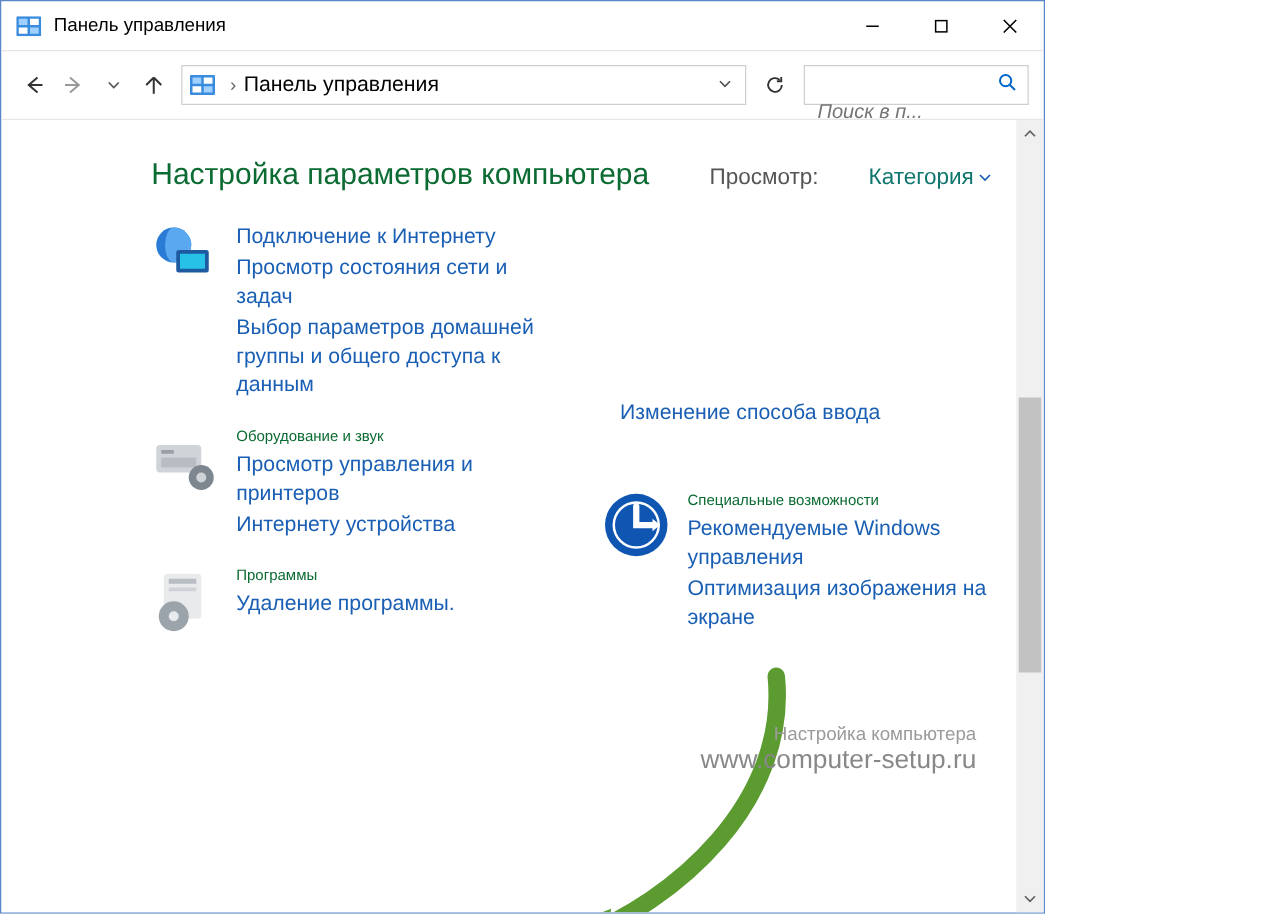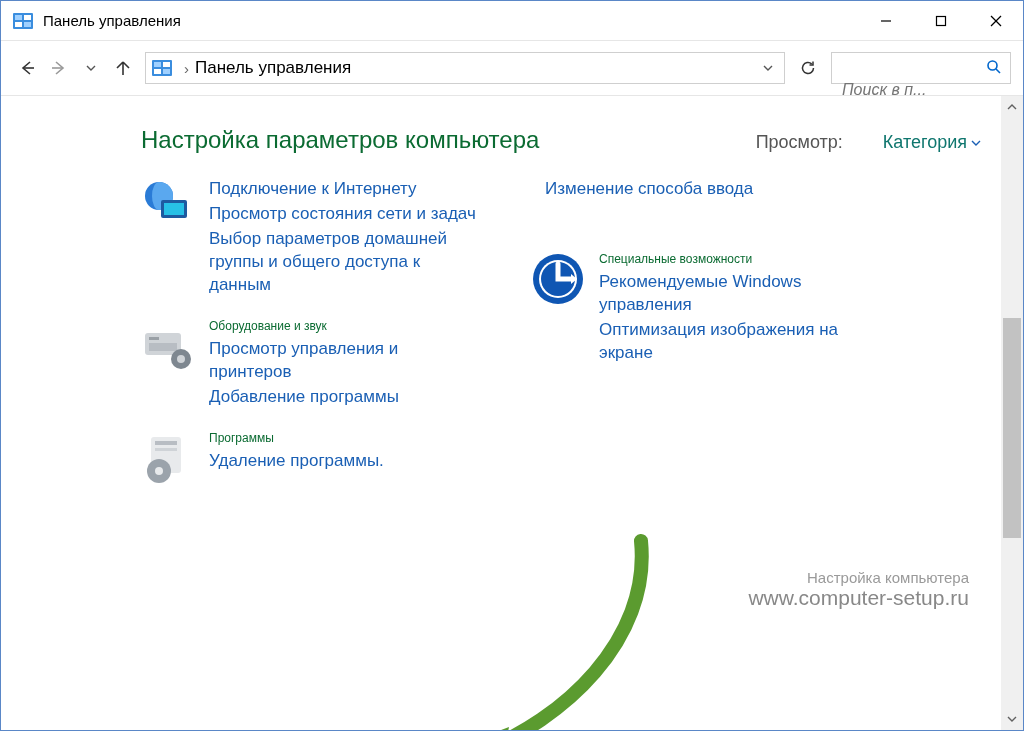--- a/index.html
+++ b/index.html
@@ -1,56 +1,56 @@
 <!DOCTYPE html>
 <html><head>
 <meta charset="utf-8">
 <style>
   * { box-sizing: border-box; }
   html, body { margin:0; padding:0; font-family:"Segoe UI",Tahoma,sans-serif; font-size:15px; color:#000; background:#fff; }
-  .window { width:1024px; height:731px; border:1px solid #5a87c7; display:flex; flex-direction:column; overflow:hidden; position:relative; }
+  .window { width:836px; height:731px; border:1px solid #5a87c7; display:flex; flex-direction:column; overflow:hidden; position:relative; }
   
   .titlebar { height:40px; display:flex; align-items:center; border-bottom:1px solid #e6e6e6; }
   .titlebar .app-icon { width:20px; height:16px; margin:0 10px 0 12px; display:inline-flex; }
   .titlebar .title { font-size:15px; color:#000; }
   .titlebar .spacer { flex:1; }
   .win-btn { width:55px; height:40px; display:flex; align-items:center; justify-content:center; color:#000; }
   
   .toolbar { height:55px; display:flex; align-items:center; gap:4px; padding:0 12px; border-bottom:1px solid #e6e6e6; }
   .nav-btn { width:28px; height:28px; display:flex; align-items:center; justify-content:center; color:#333; }
   .nav-btn.up { margin-right:4px; }
   .addr-wrap { flex:1; display:flex; align-items:center; border:1px solid #cfcfcf; height:32px; padding:0 6px; }
   .addr-wrap .cp-icon { width:20px; height:16px; display:inline-flex; margin-right:6px; }
   .addr-wrap .crumb-sep { margin:0 6px; color:#666; }
   .addr-wrap .crumb { font-size:17px; flex:1; }
   .addr-wrap .chev { color:#666; padding:0 4px; }
   .refresh-btn { width:30px; height:30px; display:flex; align-items:center; justify-content:center; color:#333; margin:0 4px; }
   .search-wrap { width:180px; height:32px; border:1px solid #cfcfcf; display:flex; align-items:center; padding:0 8px; color:#8a8a8a; }
   .search-wrap input { border:none; outline:none; width:100%; font-size:16px; color:#555; font-style:italic; background:transparent;margin-top:44px; }
   .search-wrap .search-icon { color:#0066cc; }
   
-  .content { flex:1; position:relative; display:flex; overflow:hidden;margin-left:20px; }
+  .content { flex:1; position:relative; display:flex; overflow:hidden; }
   .scrollbar { width:22px; background:#f0f0f0; display:flex; flex-direction:column; }
   .scrollbar .sb-btn { height:22px; display:flex; align-items:center; justify-content:center; color:#606060; }
   .scrollbar .sb-track { flex:1; position:relative; }
   .scrollbar .sb-thumb { position:absolute; left:2px; right:2px; top:200px; height:220px; background:#c2c2c2; }
   .main { flex:1; padding:30px 20px 0 120px; position:relative; overflow:hidden; }
   .header-row { display:flex; align-items:baseline; gap:40px; margin-bottom:24px; }
   .page-title { font-size:24px; color:#0b6b32; font-weight:400; }
   .view-label { font-size:18px; color:#555; margin-left:auto; }
   .view-value { font-size:18px; color:#0f766e; display:inline-flex; align-items:center; gap:4px; }
-  .columns { display:flex; gap:50px; }
+  .columns { display:flex; gap:50px;align-items:flex-end; }
   .col { width:340px; }
   .category { display:flex; gap:14px; margin-bottom:20px; }
   .cat-icon { width:54px; height:54px; flex-shrink:0; display:flex; align-items:flex-start; justify-content:center; }
   .cat-body { }
   .cat-title { font-size:12px; color:#0b6b32; line-height:1.25; margin-bottom:4px; }
   .cat-link { font-size:17px; color:#1a5fb4; line-height:1.35; margin-bottom:2px; cursor:pointer; }
   
-  .watermark { position:absolute; right:32px; bottom:120px; text-align:right; color:#9a9a9a; pointer-events:none; }
+  .watermark { position:absolute; right:32px; bottom:110px; text-align:right; color:#9a9a9a; pointer-events:none; }
   .watermark .wm1 { font-size:15px; }
   .watermark .wm2 { font-size:21px; color:#888; }
   
   .arrow-svg { position:absolute; left:420px; top:425px; pointer-events:none; }
 </style>
 </head>
 <body>
 
 <div class="window">
 
@@ -181,21 +181,21 @@
                   <rect x="4" y="14" width="36" height="22" rx="3" fill="#d0d4d8"></rect>
                   <rect x="8" y="18" width="10" height="3" fill="#9aa0a6"></rect>
                   <rect x="8" y="24" width="28" height="8" fill="#b8bdc3"></rect>
                   <circle cx="40" cy="40" r="10" fill="#7e8790"></circle>
                   <circle cx="40" cy="40" r="4" fill="#cfd3d7"></circle>
                 </svg>
             </div>
             <div class="cat-body">
               <div class="cat-title">Оборудование и звук</div>
               <div class="cat-link">Просмотр управления и принтеров</div>
-              <div class="cat-link">Добавление программы</div>
+              <div class="cat-link">Интернету устройства</div>
             </div>
           </div>
 
           <div class="category">
             <div class="cat-icon">
               <svg width="54" height="54">
                   <rect x="10" y="6" width="30" height="36" rx="3" fill="#e8eaec"></rect>
                   <rect x="14" y="10" width="22" height="4" fill="#b8bdc3"></rect>
                   <rect x="14" y="17" width="22" height="3" fill="#cfd3d7"></rect>
                   <circle cx="18" cy="40" r="12" fill="#9ba3ab"></circle>

